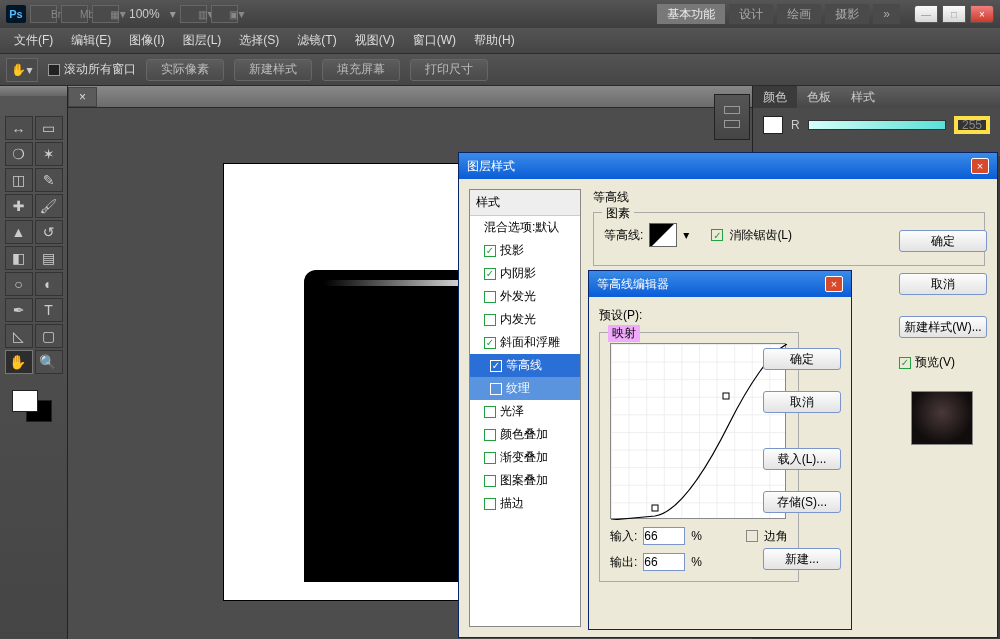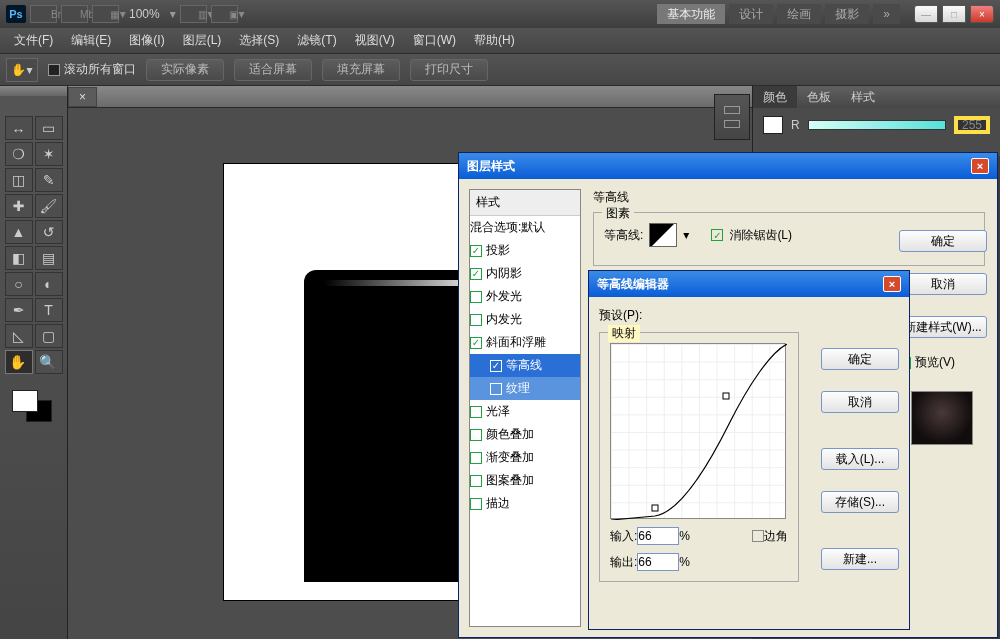--- a/index.html
+++ b/index.html
@@ -57,56 +57,56 @@
 .rbody { padding:8px 10px; display:flex; align-items:center; gap:8px; }
 .rbody .sw { width:20px;height:18px;border:1px solid #222;background:#fff;}
 .rbody .lbl{ color:#ccc;}
 .rbody .slider{ flex:1;height:10px;background:linear-gradient(90deg,#d4fff8,#59e0d9);border:1px solid #333;}
 .rbody .num{ width:36px;height:18px;background:#333;border:4px solid #fde047;color:#888;display:flex;align-items:center;justify-content:center;}
 .iconcol{position:absolute;right:250px;top:94px;width:36px;height:46px;background:linear-gradient(#555,#454545);border:1px solid #222;display:flex;flex-direction:column;align-items:center;justify-content:center;gap:6px;}
 .iconcol div{width:16px;height:8px;border:1px solid #999;}
 
 
 .dlg-ls { position:absolute; left:458px; top:152px; width:540px; height:486px; background:#ece9d8; border:1px solid #0a246a; }
-.dlg-title { height:26px; background:linear-gradient(#3a8be7,#0a5cd7); color:#fff; font-weight:bold; display:flex; align-items:center; padding:0 8px; justify-content:space-between;}
+.dlg-title { height:26px; background:linear-gradient(#3a8be7,#0a5cd7); color:#fff; font-weight:normal; display:flex; align-items:center; padding:0 8px; justify-content:space-between;}
 .dlg-title .x{ width:18px;height:16px;background:#d7492b;border:1px solid #fff;display:flex;align-items:center;justify-content:center;font-family:Arial;font-size:11px;border-radius:2px;}
 .dlg-body { position:absolute; left:0;top:26px;right:0;bottom:0; display:flex; }
 .ls-left { width:112px; background:#fff; border:1px solid #888; margin:10px 0 10px 10px; }
 .ls-left .hdr { background:#eee; padding:4px 6px; border-bottom:1px solid #ccc;}
-.ls-item { padding:3px 0; display:flex; align-items:center; gap:4px; }
+.ls-item { padding:3px 14px; display:flex; align-items:center; gap:4px; }
 .ls-item .cb { width:12px;height:12px;border:1px solid #20a040;display:flex;align-items:center;justify-content:center;color:#20a040;font-size:10px;}
 .ls-item.sel { background:#2a6fd6; color:#fff; }
 .ls-item.sub { padding-left:20px; }
 .ls-item.sub.sel .cb{ border-color:#fff;color:#fff;}
 .ls-right { flex:1; padding:10px 12px; }
 .fieldset { border:1px solid #aaa; padding:10px; position:relative; margin-bottom:10px;}
 .fieldset .legend{ position:absolute; top:-8px; left:8px; background:#ece9d8; padding:0 4px;}
 .row { display:flex; align-items:center; gap:6px; margin-bottom:8px;}
 .thumb { width:28px;height:24px;background:linear-gradient(135deg,#000 0%,#000 49%,#fff 51%,#fff 100%);border:1px solid #666;}
 .wbtn { width:74px;height:22px;background:linear-gradient(#fdfdfd,#e3e3e3);border:1px solid #7a95c9;border-radius:3px;display:flex;align-items:center;justify-content:center;margin-top:15px; }
 .ls-far { position:absolute; right:10px; top:36px; width:88px; display:flex; flex-direction:column; gap:6px; }
 .ls-far .wbtn{ width:100%;}
 .preview { margin-top:10px; display:flex; align-items:center; gap:4px;}
 .preview .cb{width:12px;height:12px;border:1px solid #20a040;color:#20a040;font-size:10px;display:flex;align-items:center;justify-content:center;}
 .preview-thumb { margin-top:14px;width:62px;height:54px;background:radial-gradient(circle at 50% 40%, #4a3939 0%, #120d0d 70%);border:1px solid #888; margin-left:12px;}
 
 
-.dlg-ce { position:absolute; left:588px; top:270px; width:322px; height:360px; background:#ece9d8; border:1px solid #0a246a; z-index:5;}
+.dlg-ce { position:absolute; left:588px; top:270px; width:264px; height:360px; background:#ece9d8; border:1px solid #0a246a; z-index:5;}
 .ce-body { position:absolute; left:0;top:26px;right:0;bottom:0; padding:10px; }
 .ce-row { display:flex; align-items:center; margin-bottom:8px;}
 .ce-row select{ flex:1; height:20px; border:1px solid #7a95c9;}
 .map-fs { border:1px solid #aaa; padding:10px 10px 10px 10px; position:relative; width:200px;}
-.map-fs .legend{position:absolute;top:-8px;left:8px;background:#fef9c3;padding:0 4px;}
+.map-fs .legend{position:absolute;top:-8px;left:8px;background:#f0abfc;padding:0 4px;}
 .curve { width:176px;height:176px;background:#fff;border:1px solid #888; background-image:
   linear-gradient(#eee 1px,transparent 1px),
   linear-gradient(90deg,#eee 1px,transparent 1px);
   background-size:17.6px 17.6px; position:relative;}
 .curve svg{position:absolute;left:0;top:0;}
 .pt{position:absolute;width:7px;height:7px;border:1px solid #000;background:#fff;transform:translate(-50%,-50%);}
-.io-row{display:flex;align-items:center;margin-top:8px;}
+.io-row{display:flex;align-items:center;gap:6px;margin-top:8px;}
 .io-row input{width:42px;height:18px;border:1px solid #7a95c9;text-align:left;}
 .ce-right{ position:absolute; right:10px; top:36px; width:78px; display:flex;flex-direction:column;gap:6px;}
 .ce-right .wbtn{width:100%;}
 </style>
 </head>
 <body>
 
 <div class="appbar">
   <div class="ps-logo">Ps</div>
   <div class="top-small">Br</div>
@@ -144,21 +144,21 @@
 <div class="optbar">
   <div class="tool-slot">
       <span>✋</span>
       <span>▾</span>
     </div>
   <div class="opt-check">
       <div class="box"></div>
       <span>滚动所有窗口</span>
     </div>
   <div class="gray-btn">实际像素</div>
-  <div class="gray-btn">适合屏幕</div>
+  <div class="gray-btn">新建样式</div>
   <div class="gray-btn">填充屏幕</div>
   <div class="gray-btn">打印尺寸</div>
 </div>
 
 <div class="docrow">
   <div class="doctab">
     <span class="x">×</span>
   </div>
 </div>
 

